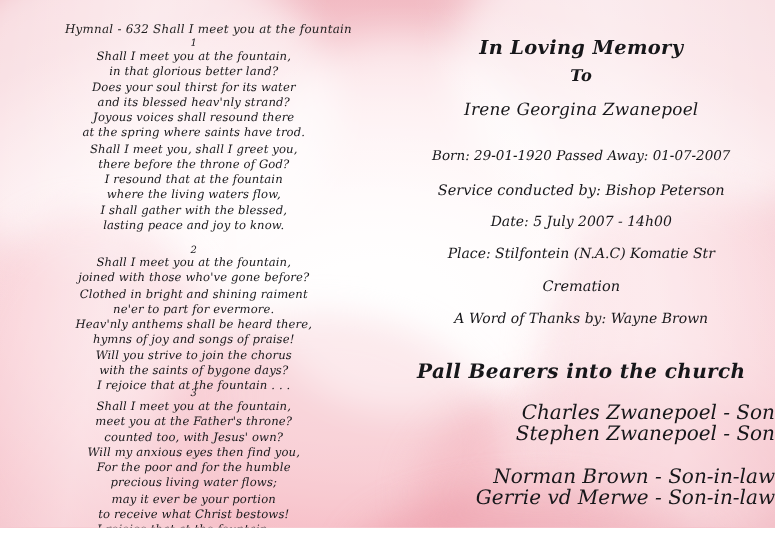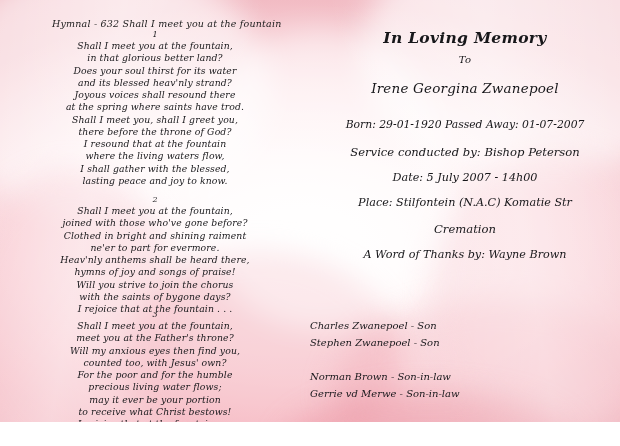--- a/index.html
+++ b/index.html
@@ -95,44 +95,44 @@
     position: absolute;
     width: 310px;
     left: 0;
     text-align: center;
     font-family: "DejaVu Serif", serif;
     font-style: italic;
     color: #17171a;
     white-space: nowrap;
   }
   #memory-line1 { top: 28px; font-size: 15.5px; font-weight: bold; letter-spacing: 0.3px; }
-  #memory-line2 { top: 54px; font-size: 10px; font-weight: normal; letter-spacing: 0.3px; }
+  #memory-line2 { top: 54px; font-size: 13px; font-weight: bold; letter-spacing: 0.3px; }
   #deceased-name { top: 80px; font-size: 13.5px; letter-spacing: 0.2px; }
 
   #born-died { top: 118px; font-size: 10.8px; }
   #service-by { top: 145px; font-size: 11.6px; }
   #service-date { top: 171px; font-size: 11.2px; }
   #place { top: 196px; font-size: 11.2px; }
   #cremation { top: 222px; font-size: 11.6px; }
   #thanks { top: 248px; font-size: 11.2px; }
 
   #pallbearers-heading {
     top: 287px;
     font-size: 16px;
     font-weight: bold;
     letter-spacing: 0.3px;
   }
   .bearer {
     position: absolute;
     width: 310px;
     left: 0;
-    text-align: left;
-    font-family: "DejaVu Serif", serif;
-    font-style: italic;
-    font-size: 10px;
+    text-align: right;
+    font-family: "DejaVu Serif", serif;
+    font-style: italic;
+    font-size: 16px;
     color: #17171a;
     white-space: nowrap;
   }
 </style>
 </head>
 <body>
 
 <div id="page">
 
   <div class="petal p1"></div>
@@ -175,22 +175,22 @@
       <span class="verse-line">hymns of joy and songs of praise!</span>
       <span class="verse-line">Will you strive to join the chorus</span>
       <span class="verse-line">with the saints of bygone days?</span>
       <span class="verse-line">I rejoice that at the fountain . . .</span>
     </div>
 
     <div class="verse" id="verse3">
       <span class="verse-num">3</span>
       <span class="verse-line">Shall I meet you at the fountain,</span>
       <span class="verse-line">meet you at the Father's throne?</span>
+      <span class="verse-line">counted too, with Jesus' own?</span>
       <span class="verse-line">Will my anxious eyes then find you,</span>
-      <span class="verse-line">counted too, with Jesus' own?</span>
       <span class="verse-line">For the poor and for the humble</span>
       <span class="verse-line">precious living water flows;</span>
       <span class="verse-line">may it ever be your portion</span>
       <span class="verse-line">to receive what Christ bestows!</span>
       <span class="verse-line">I rejoice that at the fountain . . .</span>
     </div>
 
   </div>
 
   <div class="col" id="right-col">
@@ -199,20 +199,21 @@
     <div class="rtext" id="memory-line2">To</div>
     <div class="rtext" id="deceased-name">Irene Georgina Zwanepoel</div>
 
     <div class="rtext" id="born-died">Born: 29-01-1920   Passed Away: 01-07-2007</div>
     <div class="rtext" id="service-by">Service conducted by:  Bishop Peterson</div>
     <div class="rtext" id="service-date">Date: 5 July 2007 - 14h00</div>
     <div class="rtext" id="place">Place: Stilfontein (N.A.C) Komatie Str</div>
     <div class="rtext" id="cremation">Cremation</div>
     <div class="rtext" id="thanks">A Word of Thanks by: Wayne Brown</div>
 
+    <div class="rtext" id="pallbearers-heading">Pall Bearers into the church</div>
 
     <div class="bearer" style="top:320px">Charles Zwanepoel - Son</div>
     <div class="bearer" style="top:337px">Stephen Zwanepoel - Son</div>
     <div class="bearer" style="top:371px">Norman Brown - Son-in-law</div>
     <div class="bearer" style="top:388px">Gerrie vd Merwe - Son-in-law</div>
 
   </div>
 
 </div>
 

